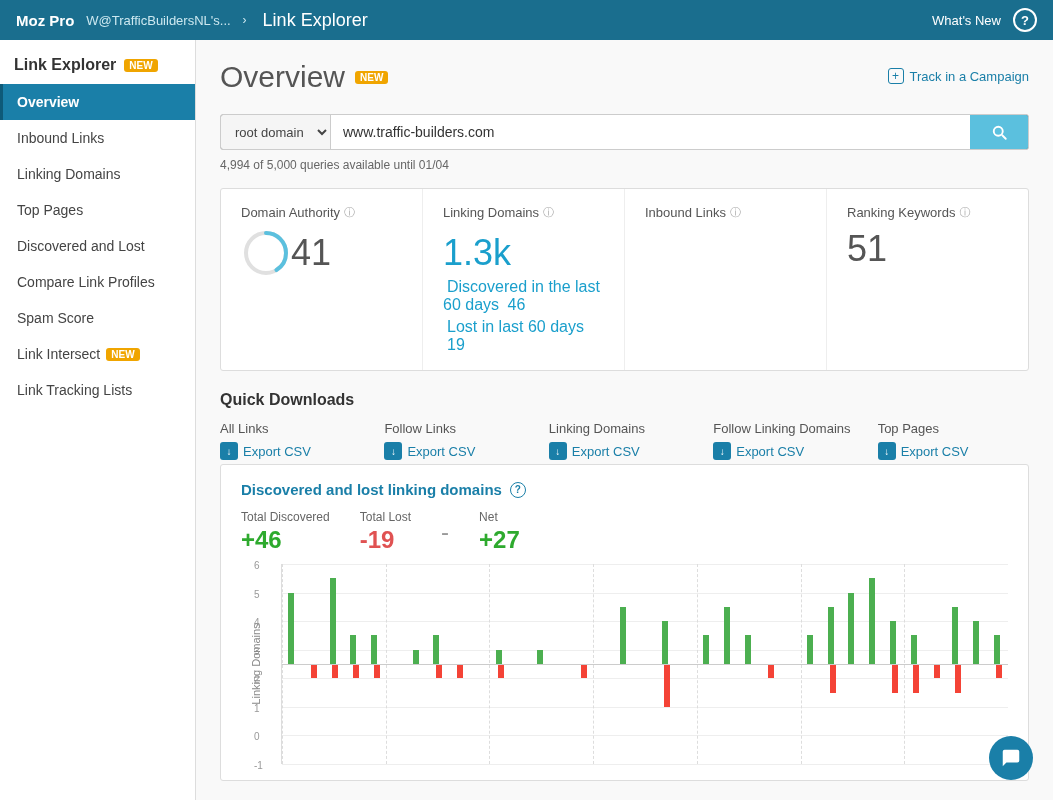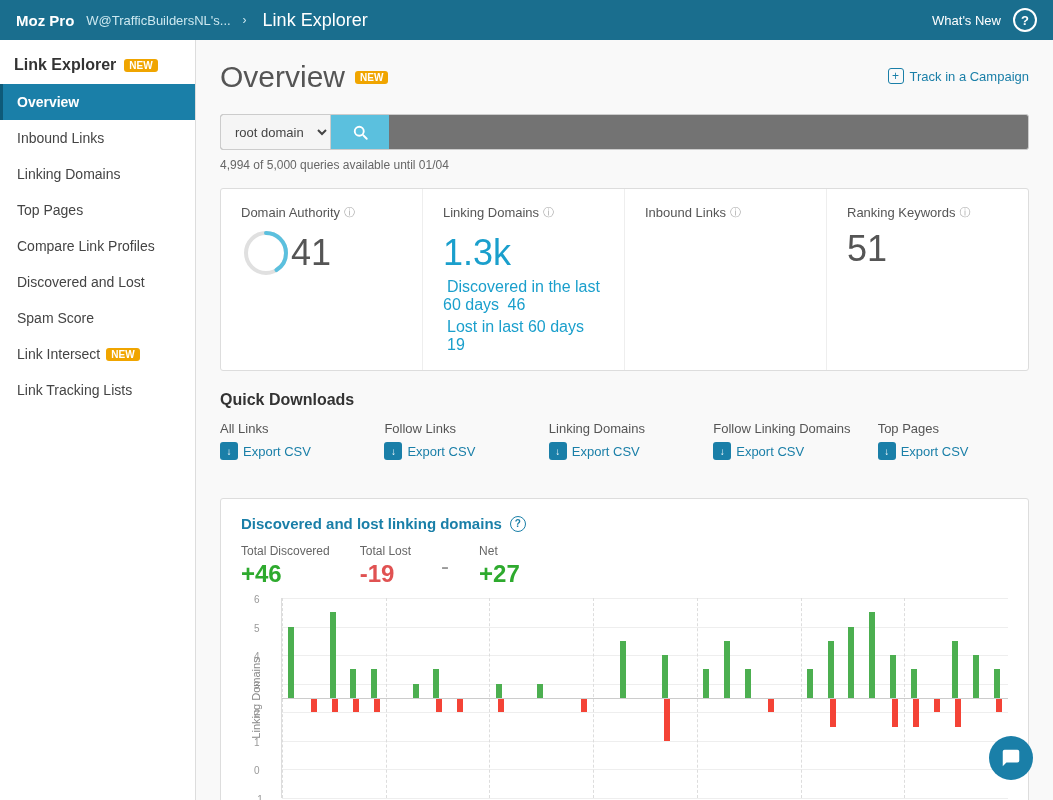--- a/index.html
+++ b/index.html
@@ -178,21 +178,21 @@
     
     .da-circle {
       position: relative;
       display: inline-flex;
       align-items: center;
     }
     .da-circle svg { width: 50px; height: 50px; }
     .da-number { font-size: 36px; color: #555; font-weight: 300; }
 
     
-    .quick-downloads { margin-bottom: 38px; }
+    .quick-downloads { margin-bottom: 4px; }
     .section-title { font-size: 16px; font-weight: bold; color: #333; margin-bottom: 12px; }
     .downloads-row { display: flex; gap: 13px; }
     .download-item { flex: 1; }
     .download-label { font-size: 13px; color: #555; margin-bottom: 6px; }
     .export-csv-btn {
       display: flex;
       align-items: center;
       gap: 5px;
       color: #1a7fa8;
       font-size: 13px;
@@ -361,24 +361,24 @@
       <li>
         <a href="#">Inbound Links</a>
       </li>
       <li>
         <a href="#">Linking Domains</a>
       </li>
       <li>
         <a href="#">Top Pages</a>
       </li>
       <li>
+        <a href="#">Discovered and Lost</a>
+      </li>
+      <li>
         <a href="#">Compare Link Profiles</a>
-      </li>
-      <li>
-        <a href="#">Discovered and Lost</a>
       </li>
       <li>
         <a href="#">Spam Score</a>
       </li>
       <li>
         <a href="#">
           <span class="nav-item-inner">
             <span>Link Intersect</span>
             <span class="new-badge">NEW</span>
           </span>
@@ -405,20 +405,21 @@
           <span>Track in a Campaign</span>
         </div>
       </div>
 
       <div class="search-bar">
         <select>
           <option>root domain</option>
           <option>subdomain</option>
           <option>exact page</option>
         </select>
+        <input type="text" value="www.traffic-builders.com" style="">
         <button>
           <svg viewBox="0 0 24 24">
             <path d="M21 21l-4.35-4.35M17 11A6 6 0 1 1 5 11a6 6 0 0 1 12 0z" stroke="white" stroke-width="2.5" fill="none" stroke-linecap="round"></path>
           </svg>
         </button>
       </div>
       <p class="queries-info">4,994 of 5,000 queries available until 01/04</p>
 
       <div class="stats-row">
 

